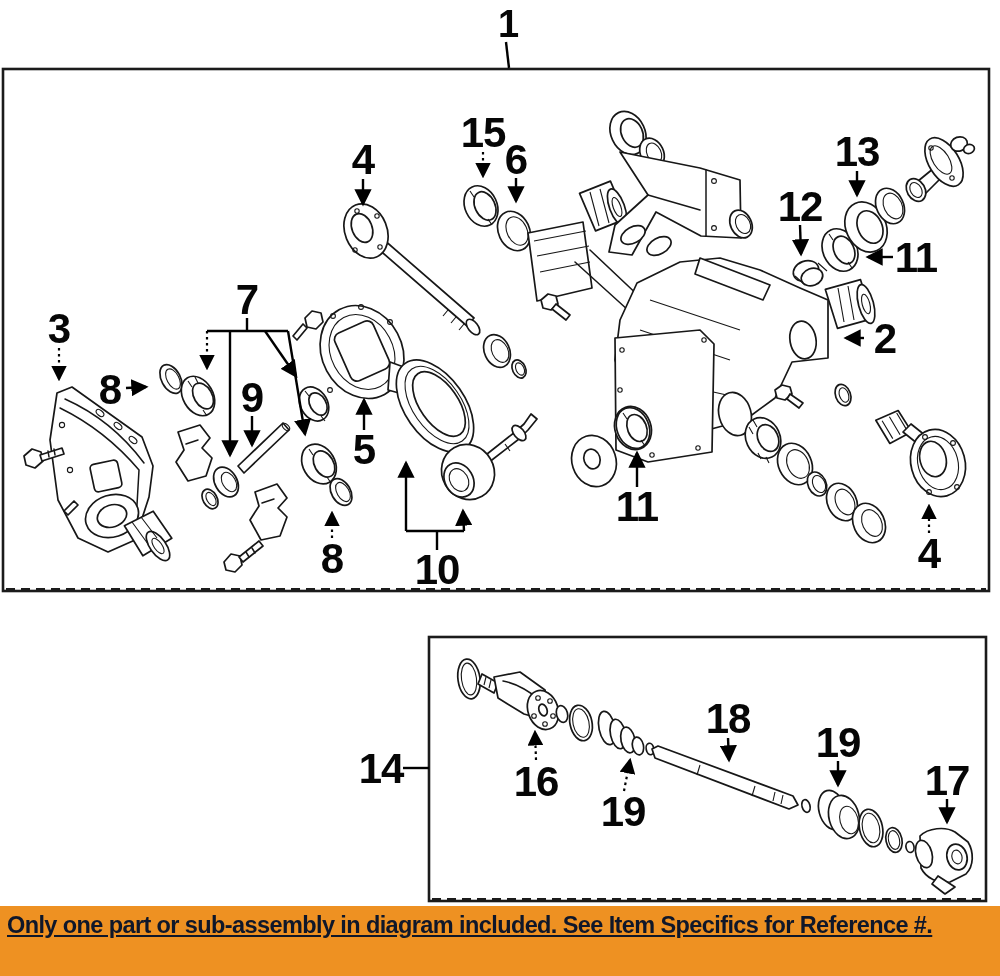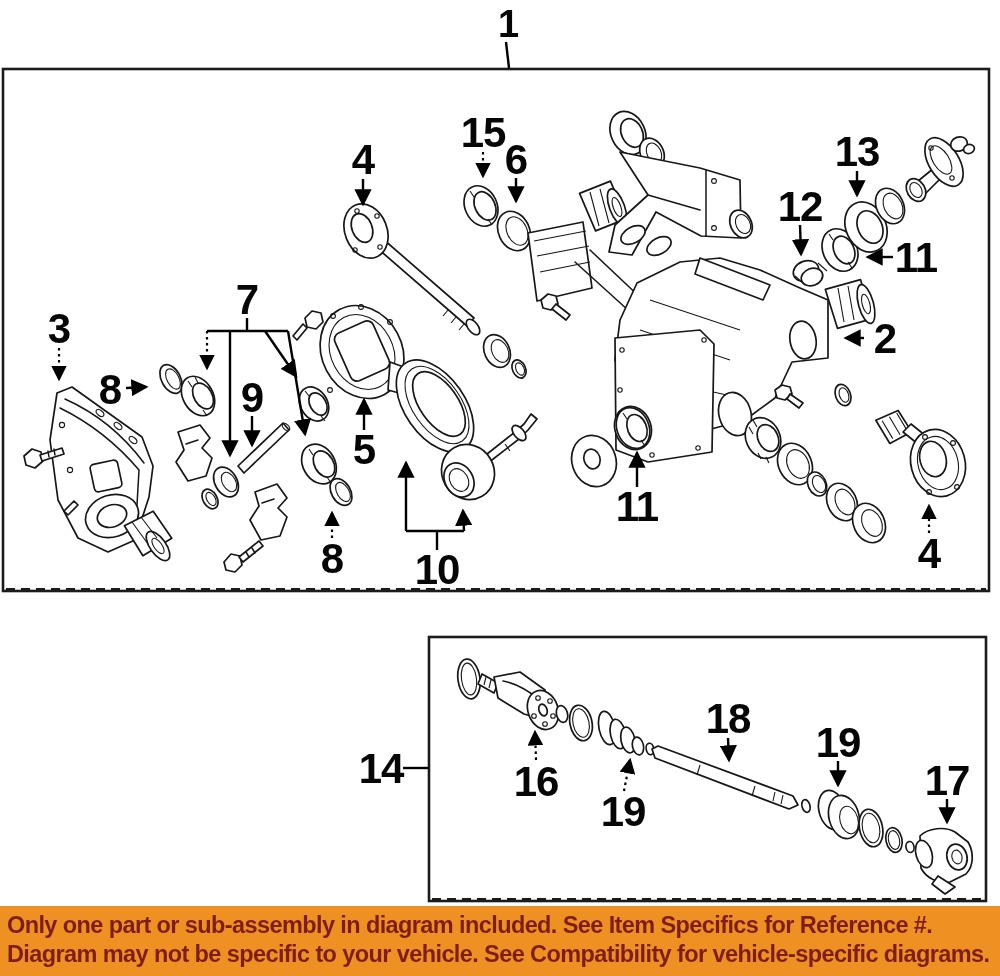--- a/index.html
+++ b/index.html
@@ -470,17 +470,16 @@
     <line class="ld" x1="838" y1="761" x2="838" y2="785" marker-end="url(#ah)"></line>
     <text class="callout" x="838" y="757" text-anchor="middle">19</text>
   </g>
   <g>
     <line class="ld" x1="947" y1="799" x2="947" y2="822" marker-end="url(#ah)"></line>
     <text class="callout" x="947" y="795" text-anchor="middle">17</text>
   </g>
 </svg>
 
 
-<div class="banner" style="background: rgb(238, 145, 34); color: #7f1d1d;">
+<div class="banner" style="background: rgb(238, 145, 34); color: #0f172a; text-decoration: underline;">
   <div>Only one part or sub-assembly in diagram included. See Item Specifics for Reference #.</div>
-  <div>Diagram may not be specific to your vehicle. See Compatibility for vehicle-specific diagrams.</div>
 </div>
 </div>
 
 </body></html>

